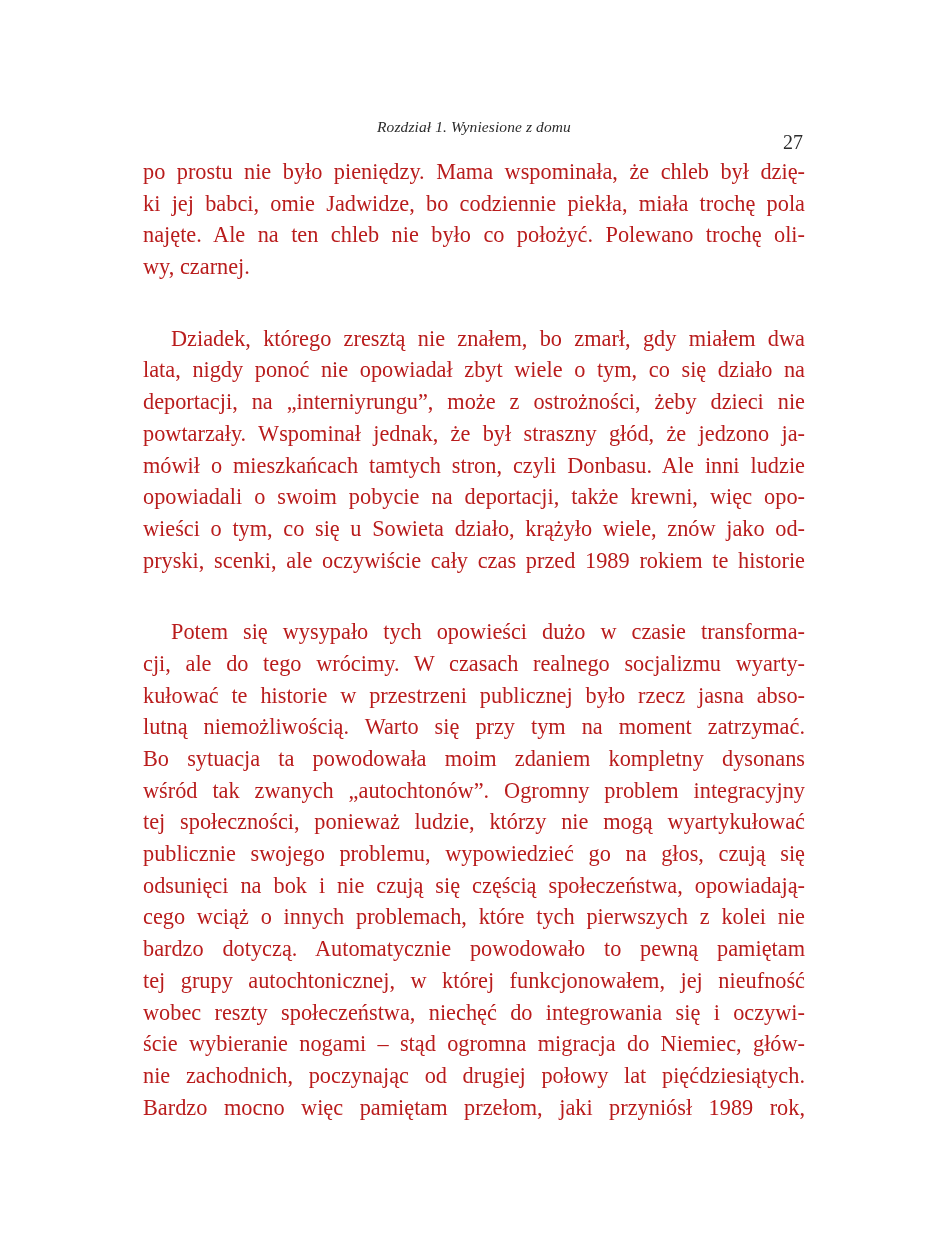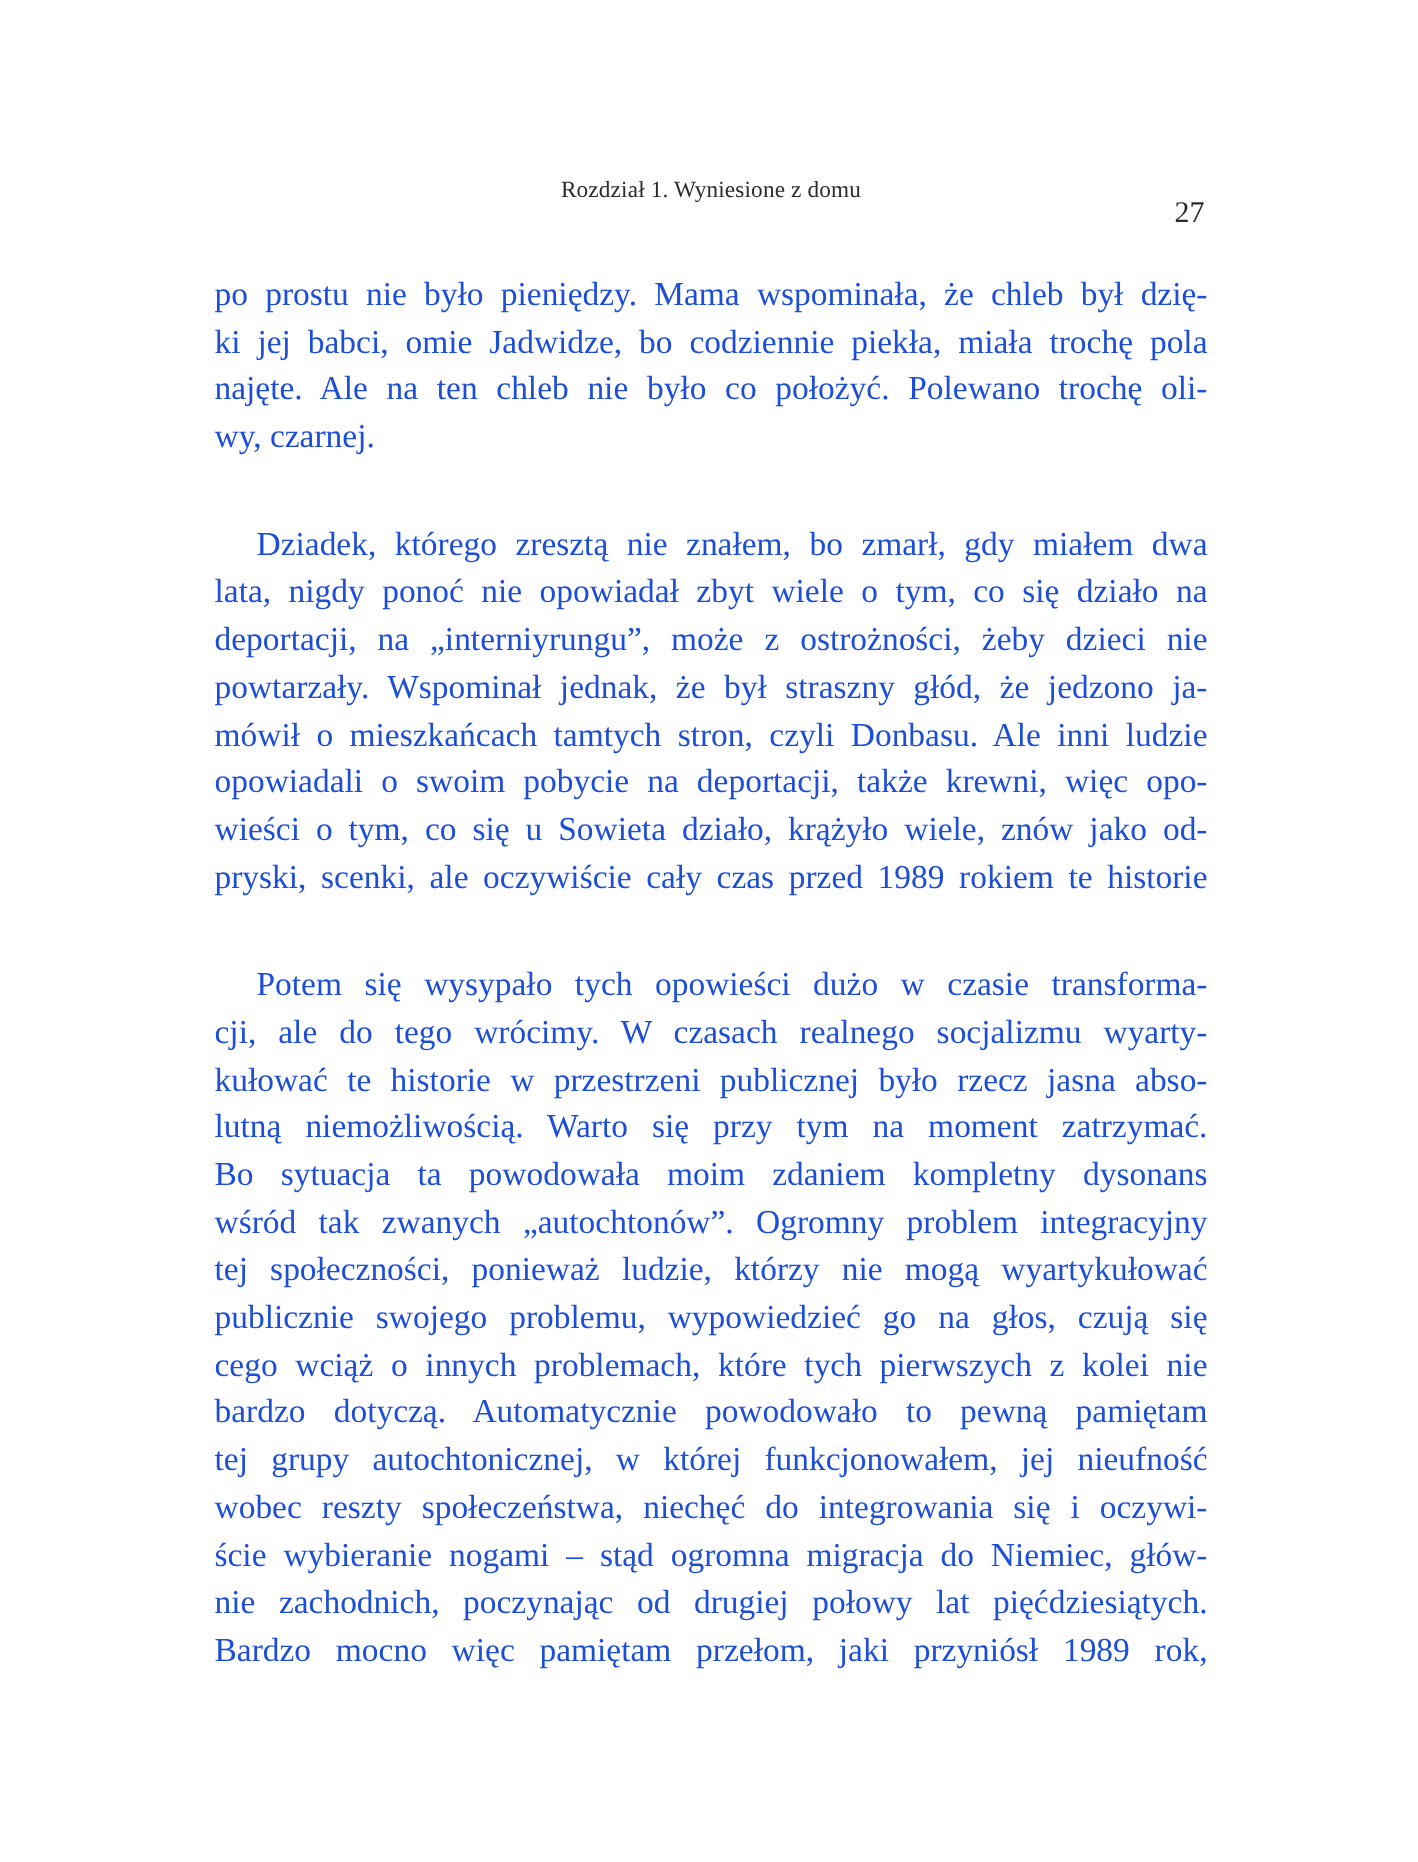--- a/index.html
+++ b/index.html
@@ -4,28 +4,28 @@
 <style>
   html, body { margin: 0; padding: 0; background: #ffffff; }
   body { width: 945px; height: 1241px; position: relative; overflow: hidden; }
   .page { position: absolute; left: 0; top: 0; width: 945px; height: 1241px; background: #ffffff; }
   .running-head {
     position: absolute; top: 116px; left: 143px; width: 662px; height: 24px;
     font-family: "Liberation Serif", "DejaVu Serif", serif; color: #2b2b2b;
   }
   .running-head .chapter {
     position: absolute; left: 0; right: 0; top: 2px; text-align: center;
-    font-size: 15.5px; letter-spacing: 0.1px;
+    font-size: 15.5px; letter-spacing: 0.1px; font-style: italic;
   }
   .running-head .pageno {
     position: absolute; right: 2px; top: -1px; font-size: 20px; margin-top: 16px;
   }
   .body-text {
-    position: absolute; top: 180px; left: 143px; width: 662px;
-    font-family: "Liberation Serif", "DejaVu Serif", serif; color: #1d4ed8;
+    position: absolute; top: 156px; left: 143px; width: 662px;
+    font-family: "Liberation Serif", "DejaVu Serif", serif; color: #b91c1c;
     font-size: 22.3px;
   }
   .line {
     display: block; height: 31.7px; line-height: 31.7px; white-space: nowrap;
     text-align: justify; text-align-last: justify;
   }
   .line.last { text-align-last: left; }
   .line.indent { padding-left: 28px; margin-top: 40px; }
 </style>
 </head>
@@ -59,20 +59,21 @@
 
     <div>
       <span class="line indent">Potem się wysypało tych opowieści dużo w czasie transforma-</span>
       <span class="line">cji, ale do tego wrócimy. W czasach realnego socjalizmu wyarty-</span>
       <span class="line">kułować te historie w przestrzeni publicznej było rzecz jasna abso-</span>
       <span class="line">lutną niemożliwością. Warto się przy tym na moment zatrzymać.</span>
       <span class="line">Bo sytuacja ta powodowała moim zdaniem kompletny dysonans</span>
       <span class="line">wśród tak zwanych „autochtonów”. Ogromny problem integracyjny</span>
       <span class="line">tej społeczności, ponieważ ludzie, którzy nie mogą wyartykułować</span>
       <span class="line">publicznie swojego problemu, wypowiedzieć go na głos, czują się</span>
+      <span class="line">odsunięci na bok i nie czują się częścią społeczeństwa, opowiadają-</span>
       <span class="line">cego wciąż o innych problemach, które tych pierwszych z kolei nie</span>
       <span class="line">bardzo dotyczą. Automatycznie powodowało to pewną pamiętam</span>
       <span class="line">tej grupy autochtonicznej, w której funkcjonowałem, jej nieufność</span>
       <span class="line">wobec reszty społeczeństwa, niechęć do integrowania się i oczywi-</span>
       <span class="line">ście wybieranie nogami – stąd ogromna migracja do Niemiec, głów-</span>
       <span class="line">nie zachodnich, poczynając od drugiej połowy lat pięćdziesiątych.</span>
       <span class="line">Bardzo mocno więc pamiętam przełom, jaki przyniósł 1989 rok,</span>
     </div>
   </div>
 </div>

